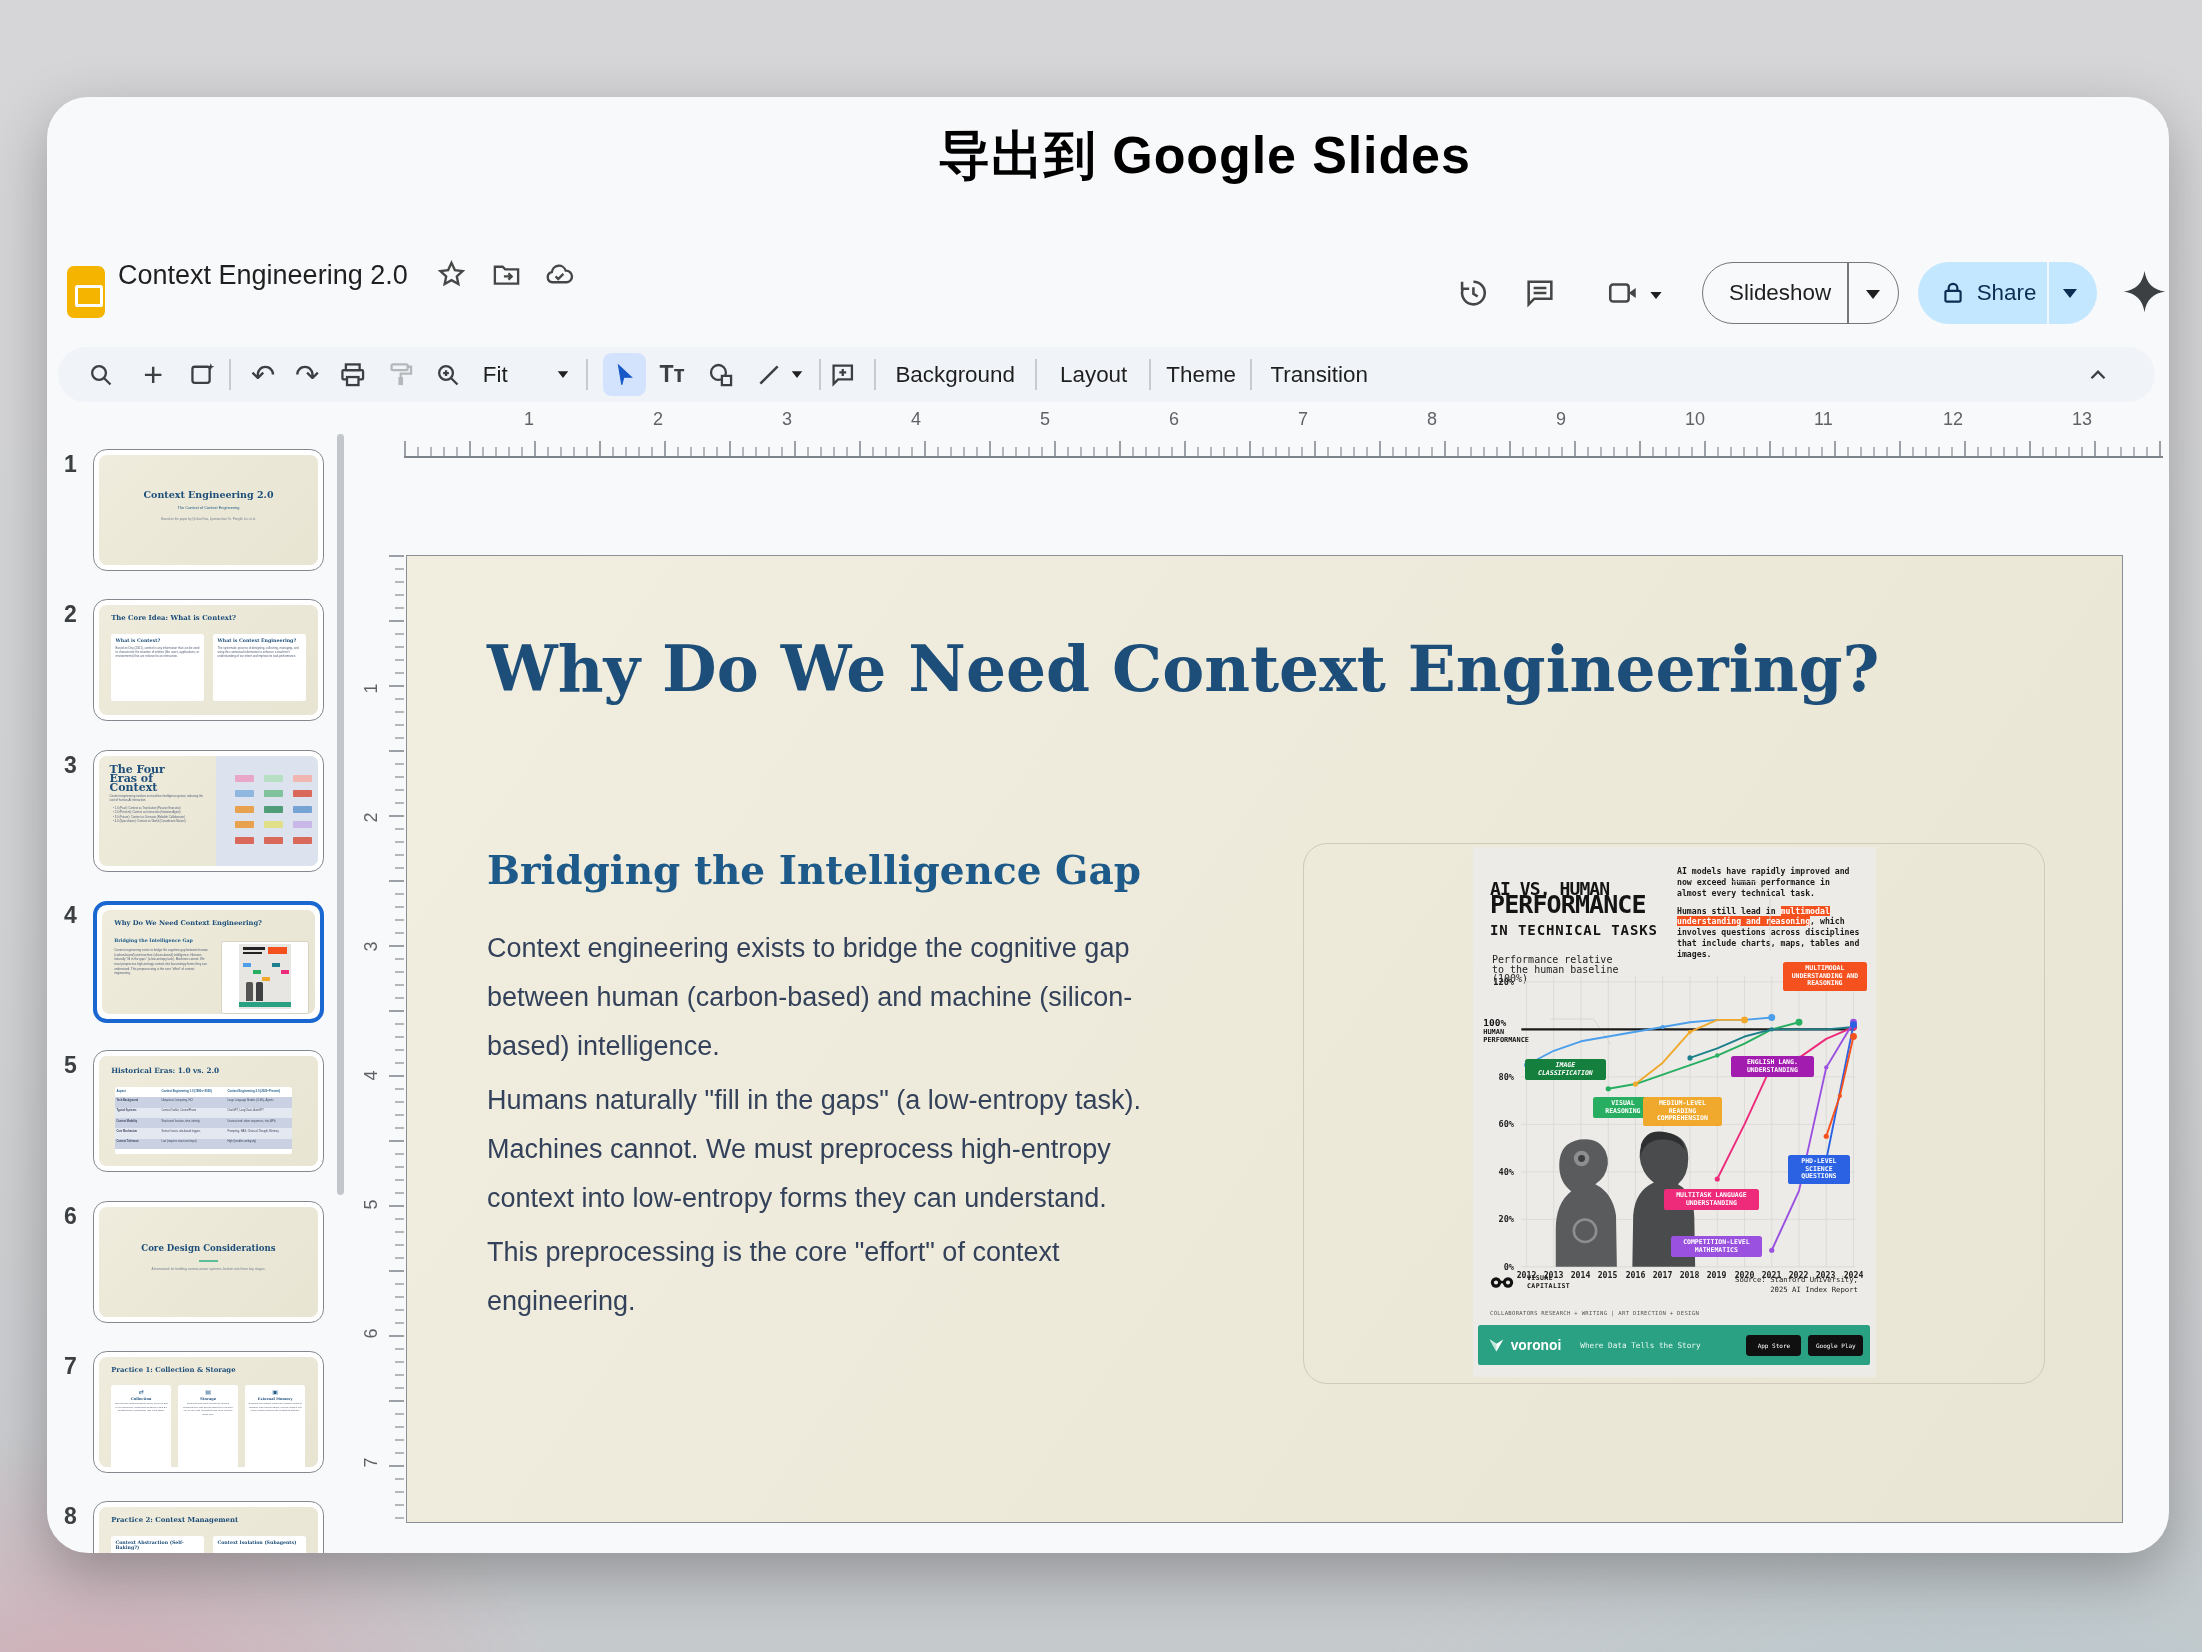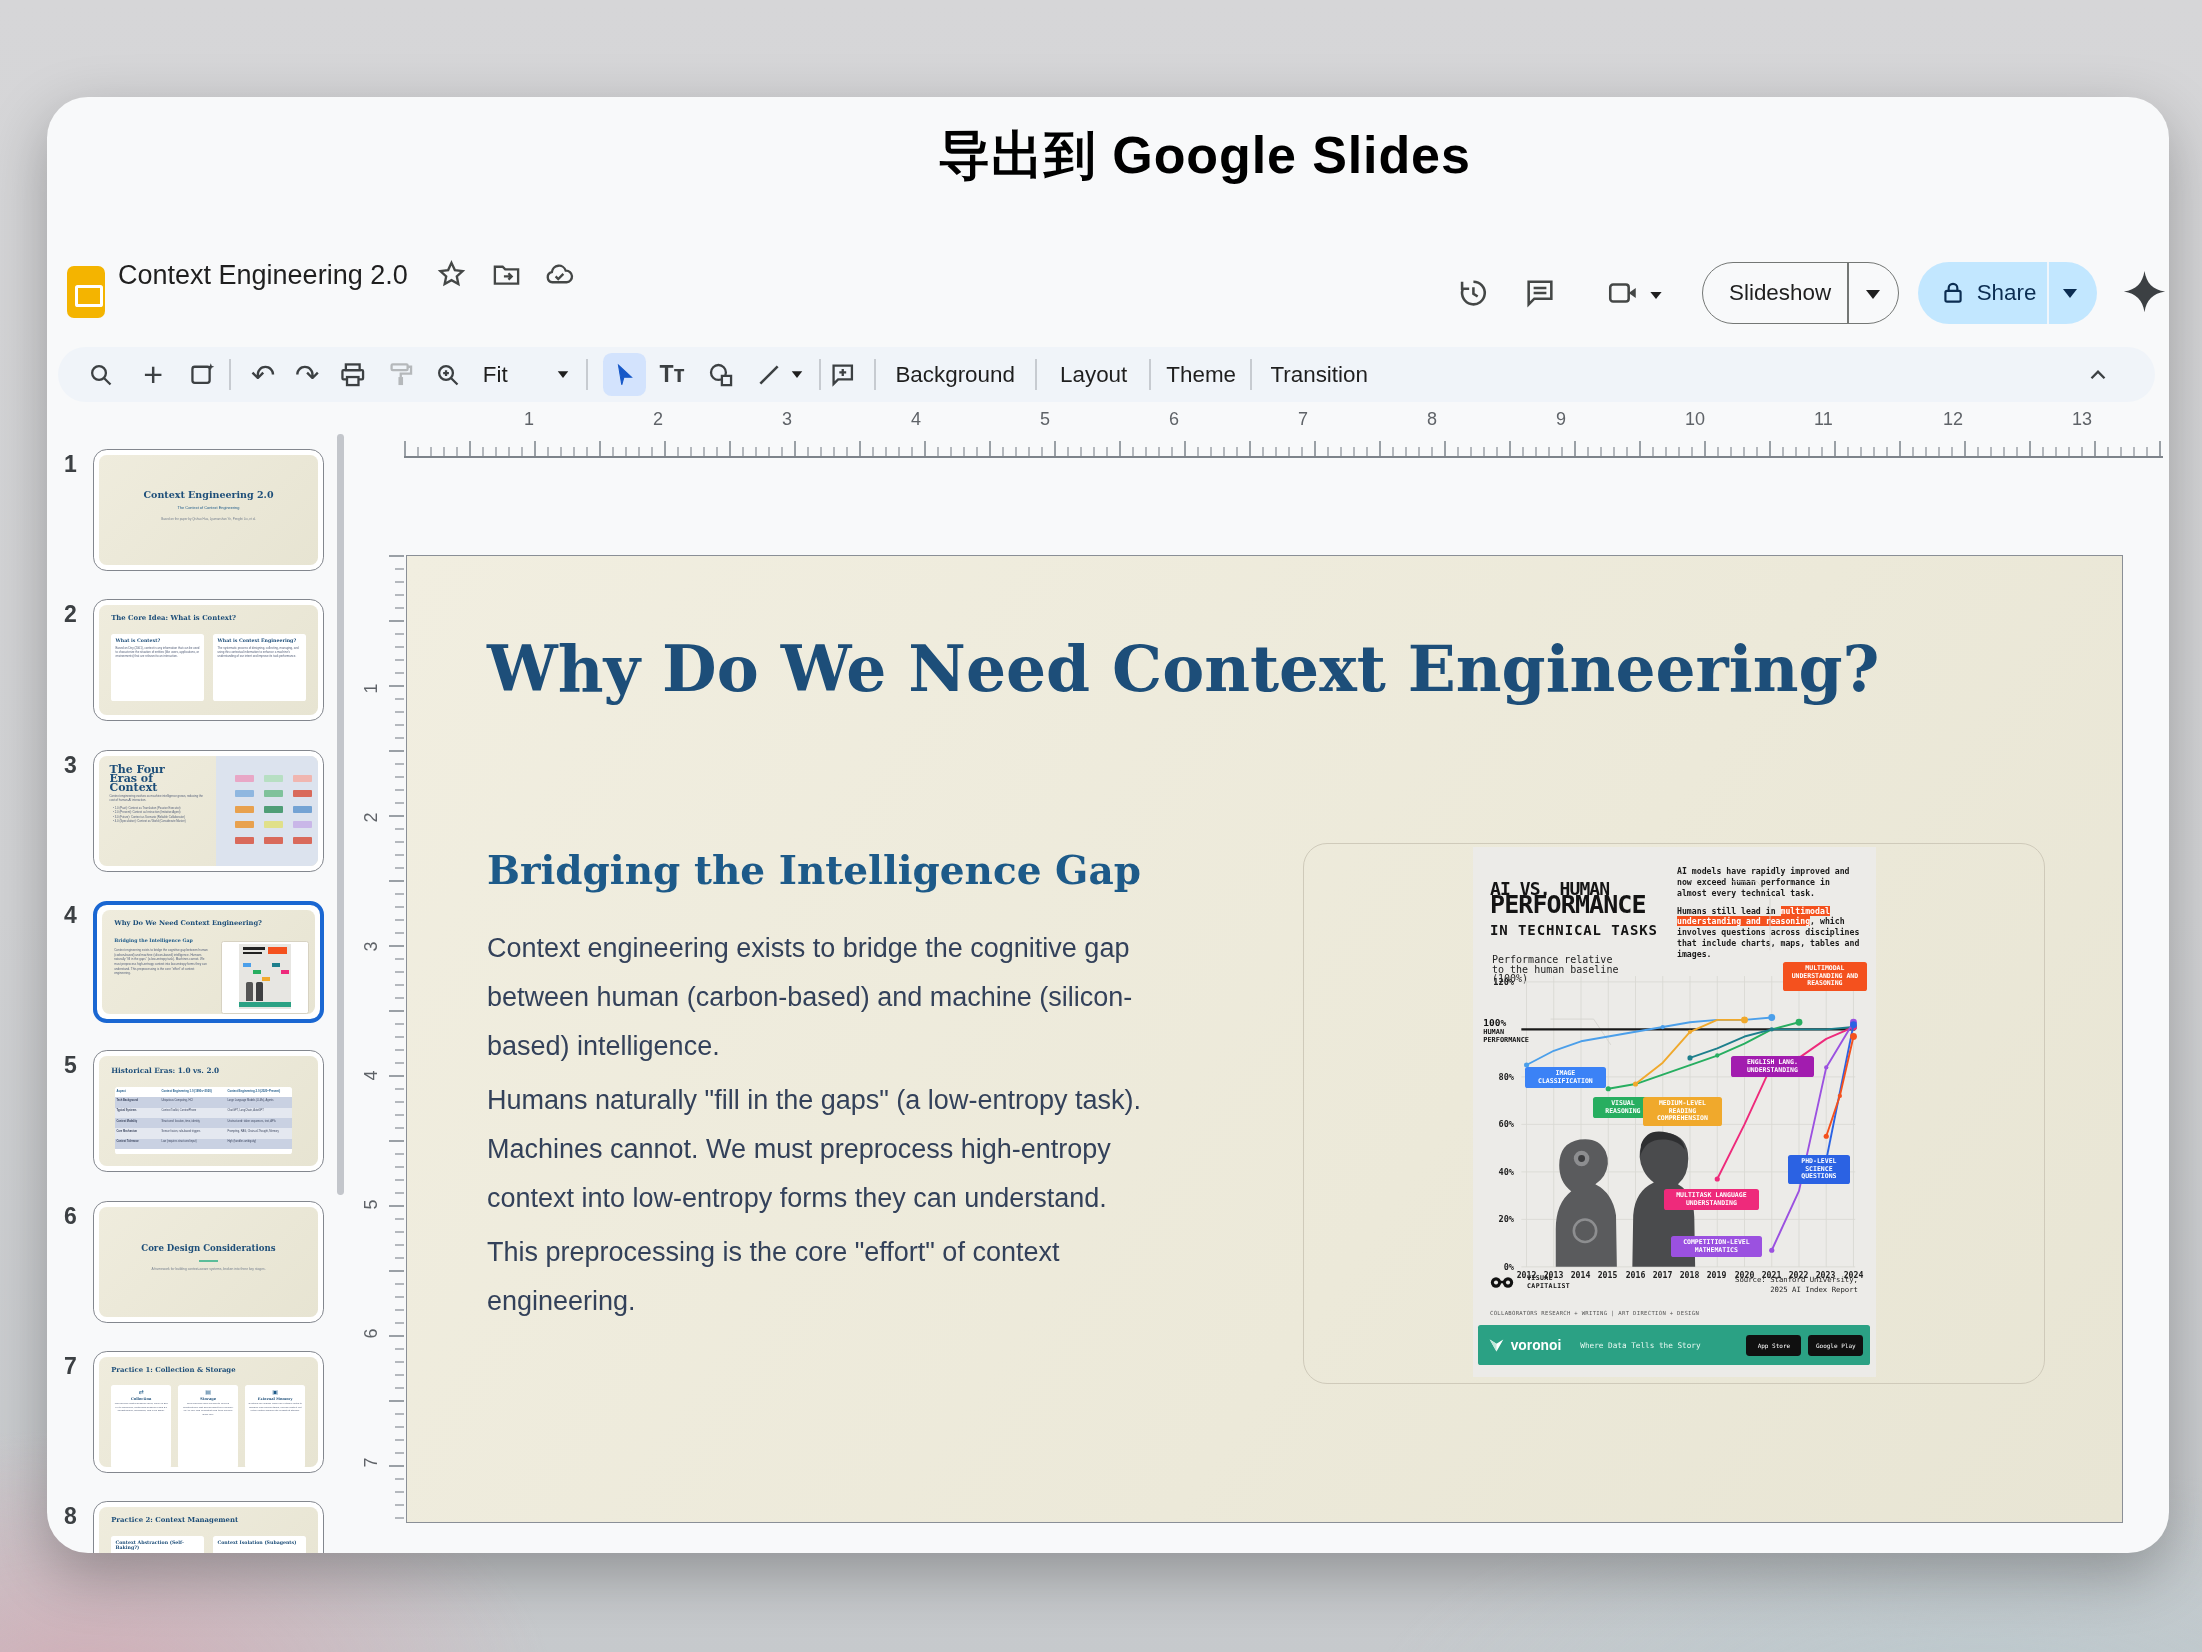--- a/index.html
+++ b/index.html
@@ -338,21 +338,21 @@
             <circle cx="410.37" cy="363.8" r="3" fill="#2b62e3"></circle>
             <circle cx="442.04" cy="206.48000000000002" r="4" fill="#2b62e3"></circle>
             <polyline points="410.37,336.20000000000005 426.20500000000004,289.28000000000003 442.04,220.28000000000003" fill="none" stroke="#f4511e" stroke-width="2.2" stroke-linejoin="round"></polyline>
             <circle cx="410.37" cy="336.20000000000005" r="3" fill="#f4511e"></circle>
             <circle cx="442.04" cy="220.28000000000003" r="4" fill="#f4511e"></circle>
             <circle cx="426.20500000000004" cy="289.28000000000003" r="2.5" fill="#f4511e"></circle>
           </svg>
         <div class="abs ig-100">100%</div>
         <div class="abs ig-100b">HUMAN<br>PERFORMANCE</div>
         <div id="ig-callouts">
-            <div class="callout" style="left: 52px; top: 220px; width: 74px; background: #3b82f6; position: absolute;">Image Classification</div>
+            <div class="callout" style="left: 52px; top: 212px; width: 74px; background: #15803d; position: absolute; font-style: italic;">Image Classification</div>
             <div class="callout" style="left: 120px; top: 250px; width: 53px; background: rgb(39, 174, 96); position: absolute;">Visual Reasoning</div>
             <div class="callout" style="left: 170px; top: 250px; width: 72px; background: rgb(240, 169, 44); position: absolute;">Medium-Level Reading Comprehension</div>
             <div class="callout" style="left: 222px; top: 209px; width: 76px; background: #a21caf; position: absolute; margin-left: 36px;">English Lang. Understanding</div>
             <div class="callout" style="left: 191px; top: 342px; width: 88px; background: rgb(238, 42, 123); position: absolute;">Multitask Language Understanding</div>
             <div class="callout" style="left: 198px; top: 389px; width: 84px; background: rgb(155, 81, 224); position: absolute;">Competition-Level Mathematics</div>
             <div class="callout" style="left: 315px; top: 308px; width: 55px; background: rgb(43, 98, 227); position: absolute;">PhD-Level Science Questions</div>
             <div class="callout" style="left: 310px; top: 115px; width: 77px; background: rgb(244, 81, 30); position: absolute;">Multimodal Understanding and Reasoning</div>
           </div>
         <div class="abs vc">
           <svg width="24" height="13" viewBox="0 0 28 15">

